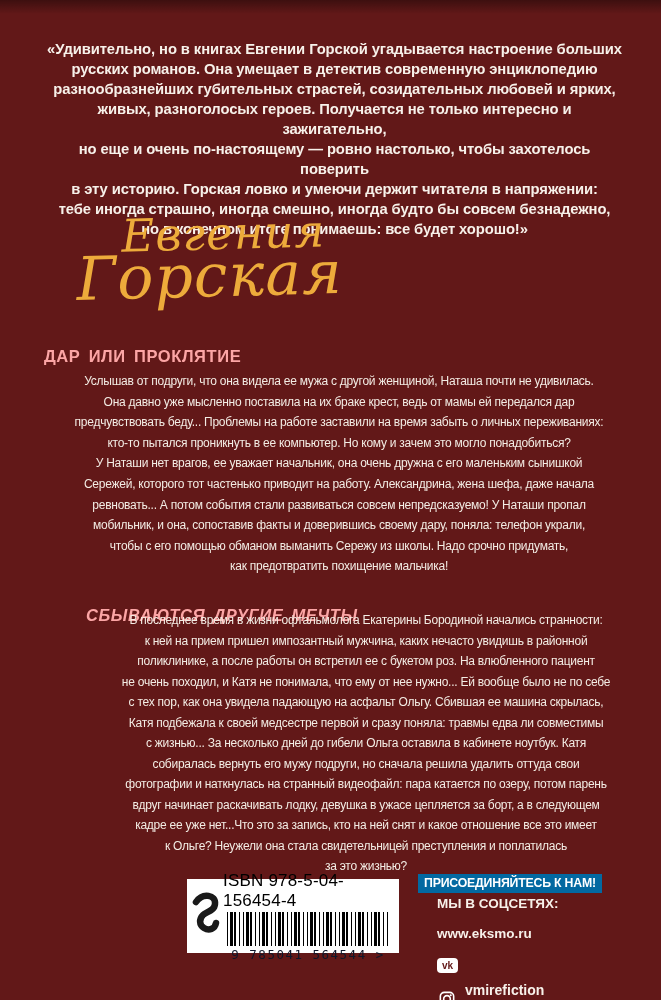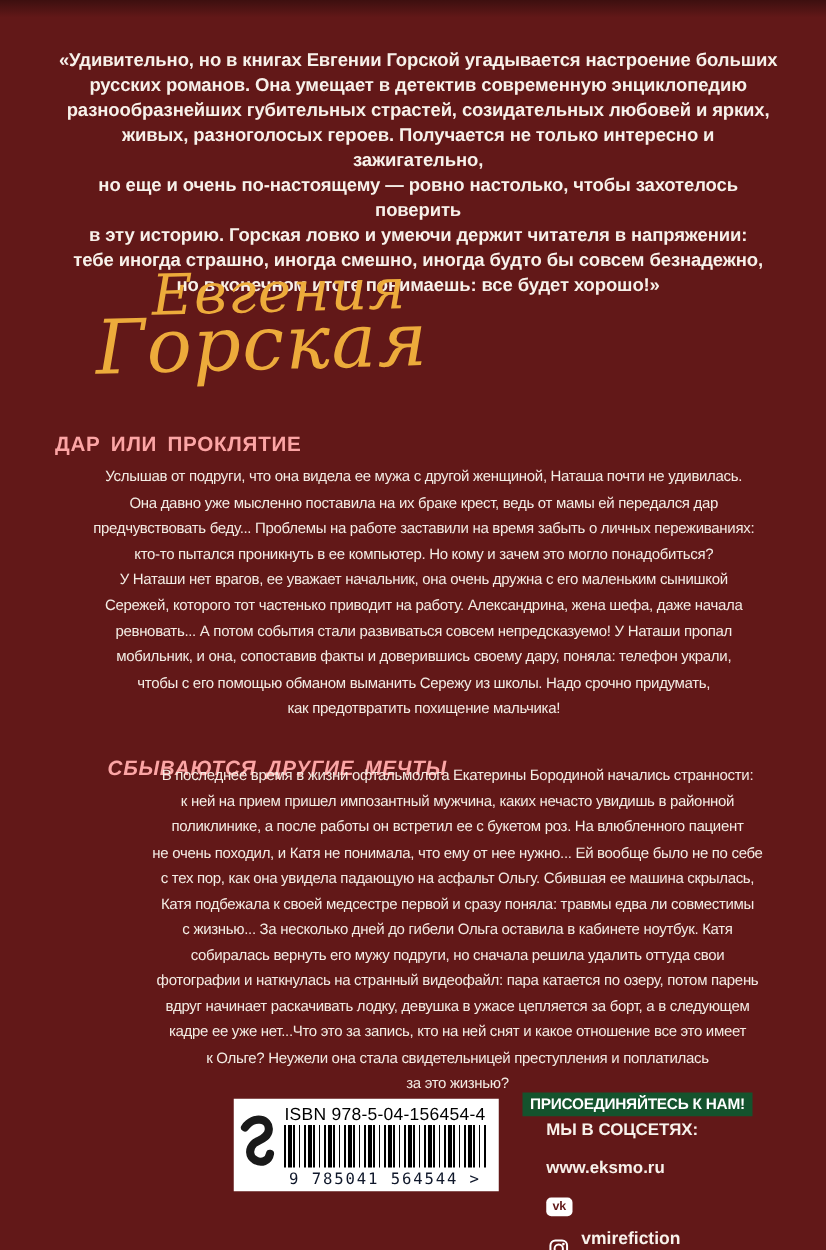--- a/index.html
+++ b/index.html
@@ -49,36 +49,36 @@
   .body-1{left:44px;top:371px;width:590px;line-height:20.6px;}
   .body-2{left:86px;top:610px;width:560px;line-height:20.5px;}
   
   .isbn-box{
     position:absolute;left:187px;top:879px;width:212px;height:74px;
     background:#ffffff;color:#111;
     display:flex;align-items:center;
   }
   .eksmo-logo{flex:0 0 36px;display:flex;justify-content:center;}
   .isbn-col{flex:1;display:flex;flex-direction:column;align-items:center;padding-right:6px;}
-  .isbn-text{font-size:14px;letter-spacing:.2px;color:#000;margin-bottom:1px;}
+  .isbn-text{font-size:17px;letter-spacing:.2px;color:#000;margin-bottom:1px;}
   .barcode{
     width:162px;height:34px;
     background:repeating-linear-gradient(90deg,
       #000 0 1.5px,#fff 1.5px 3.5px,
       #000 3.5px 6.5px,#fff 6.5px 7.5px,
       #000 7.5px 9px,#fff 9px 12px,
       #000 12px 13px,#fff 13px 16px);
   }
   .barcode-digits{
     font-family:"DejaVu Sans Mono",monospace;
     font-size:12.5px;color:#0f172a;letter-spacing:1.5px;margin-top:1px;
   }
   .join-badge{
     position:absolute;left:418px;top:874px;height:19px;
-    background:#14532d;color:#fff;font-weight:bold;
+    background:#0369a1;color:#fff;font-weight:bold;
     font-size:12.3px;line-height:19px;padding:0 6px;
     letter-spacing:-0.2px;
   }
   .social{
     position:absolute;left:437px;top:896px;
     display:flex;flex-direction:column;gap:15px;
   }
   .social-heading,.social-site{font-weight:bold;font-size:13.5px;line-height:15px;}
   .social-row{display:flex;align-items:center;gap:7px;height:17px;margin-top:1px;}
   .vk-icon{

